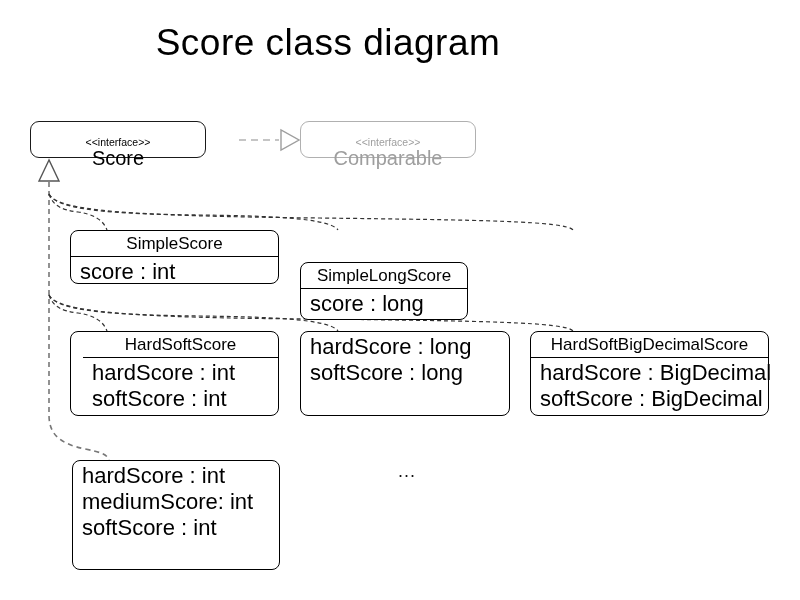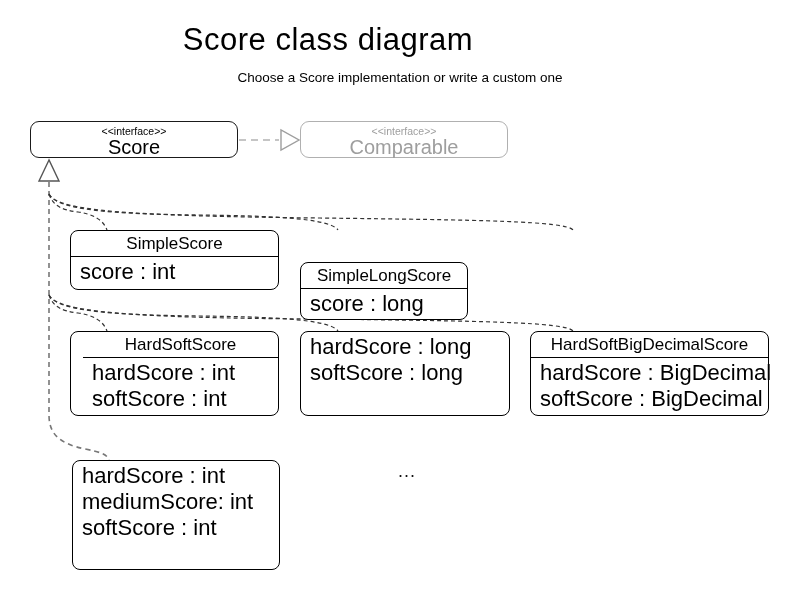--- a/index.html
+++ b/index.html
@@ -9,44 +9,44 @@
     height: 600px;
     background: #ffffff;
     font-family: "Liberation Sans", sans-serif;
     color: #000000;
     overflow: hidden;
   }
   .diagram-title {
     position: absolute;
     top: 22px; left: 0; width: 656px;
     text-align: center;
-    font-size: 31px;
+    font-size: 37px;
     font-weight: 400;
     letter-spacing: 0.5px;
   }
   .diagram-subtitle {
     position: absolute;
     top: 70px; left: 0; width: 800px;
     text-align: center;
     font-size: 13.5px;
     font-weight: 400;
   }
   svg.connectors {
     position: absolute;
     top: 0; left: 0;
   }
   .iface-box {
     position: absolute;
-    width: 208px; height: 37px;
+    width: 176px; height: 37px;
     box-sizing: border-box;
     border: 1.5px solid #1a1a1a;
     border-radius: 9px;
     background: #ffffff;
     text-align: center;
-    padding-top: 4px;
+    padding-top: 15px;
   }
   .iface-box.muted {
     border-color: #b0b0b0;
     color: #9e9e9e;
   }
   .stereotype { font-size: 10.5px; line-height: 11px; white-space: nowrap; }
   .iface-name { font-size: 20px; line-height: 21px; white-space: nowrap; }
   .uml-class {
     position: absolute;
     box-sizing: border-box;
@@ -94,33 +94,32 @@
     <path d="M49,194 C53,206 62,210 78,212 C92,214 103,219 107,230" fill="none" stroke="#333333" stroke-width="1.2" stroke-dasharray="4,3"></path>
     <path d="M49,194 C57,210 110,214 200,215 C290,216 331,220 338,230" fill="none" stroke="#333333" stroke-width="1.2" stroke-dasharray="4,3"></path>
     <path d="M49,194 C57,211 130,216 320,218 C480,220 566,221 573,230" fill="none" stroke="#333333" stroke-width="1.2" stroke-dasharray="4,3"></path>
 
     <path d="M49,295 C53,307 62,311 78,313 C92,315 103,320 107,331" fill="none" stroke="#333333" stroke-width="1.2" stroke-dasharray="4,3"></path>
     <path d="M49,295 C57,311 110,315 200,316 C290,317 331,321 338,331" fill="none" stroke="#333333" stroke-width="1.2" stroke-dasharray="4,3"></path>
     <path d="M49,295 C57,312 130,318 320,319 C480,321 566,322 573,331" fill="none" stroke="#333333" stroke-width="1.2" stroke-dasharray="4,3"></path>
   </svg>
 
   <div class="diagram-title">Score class diagram</div>
-  <div class="diagram-subtitle">Choose a Score implementation or write a custom one</div>
 
   <div class="iface-box" style="left:30px; top:121px;">
     <div class="stereotype">&lt;&lt;interface&gt;&gt;</div>
     <div class="iface-name">Score</div>
   </div>
 
   <div class="iface-box muted" style="left:300px; top:121px;">
     <div class="stereotype">&lt;&lt;interface&gt;&gt;</div>
     <div class="iface-name">Comparable</div>
   </div>
 
-  <div class="uml-class" style="left:70px; top:230px; width:209px; height:60px;">
+  <div class="uml-class" style="left:70px; top:230px; width:209px; height:54px;">
     <div class="uml-class-name">SimpleScore</div>
     <div class="uml-attrs">
       <div class="uml-attr">score : int</div>
     </div>
   </div>
 
   <div class="uml-class" style="left:300px; top:230px; width:168px; height:58px;margin-top:32px;">
     <div class="uml-class-name">SimpleLongScore</div>
     <div class="uml-attrs">
       <div class="uml-attr">score : long</div>

